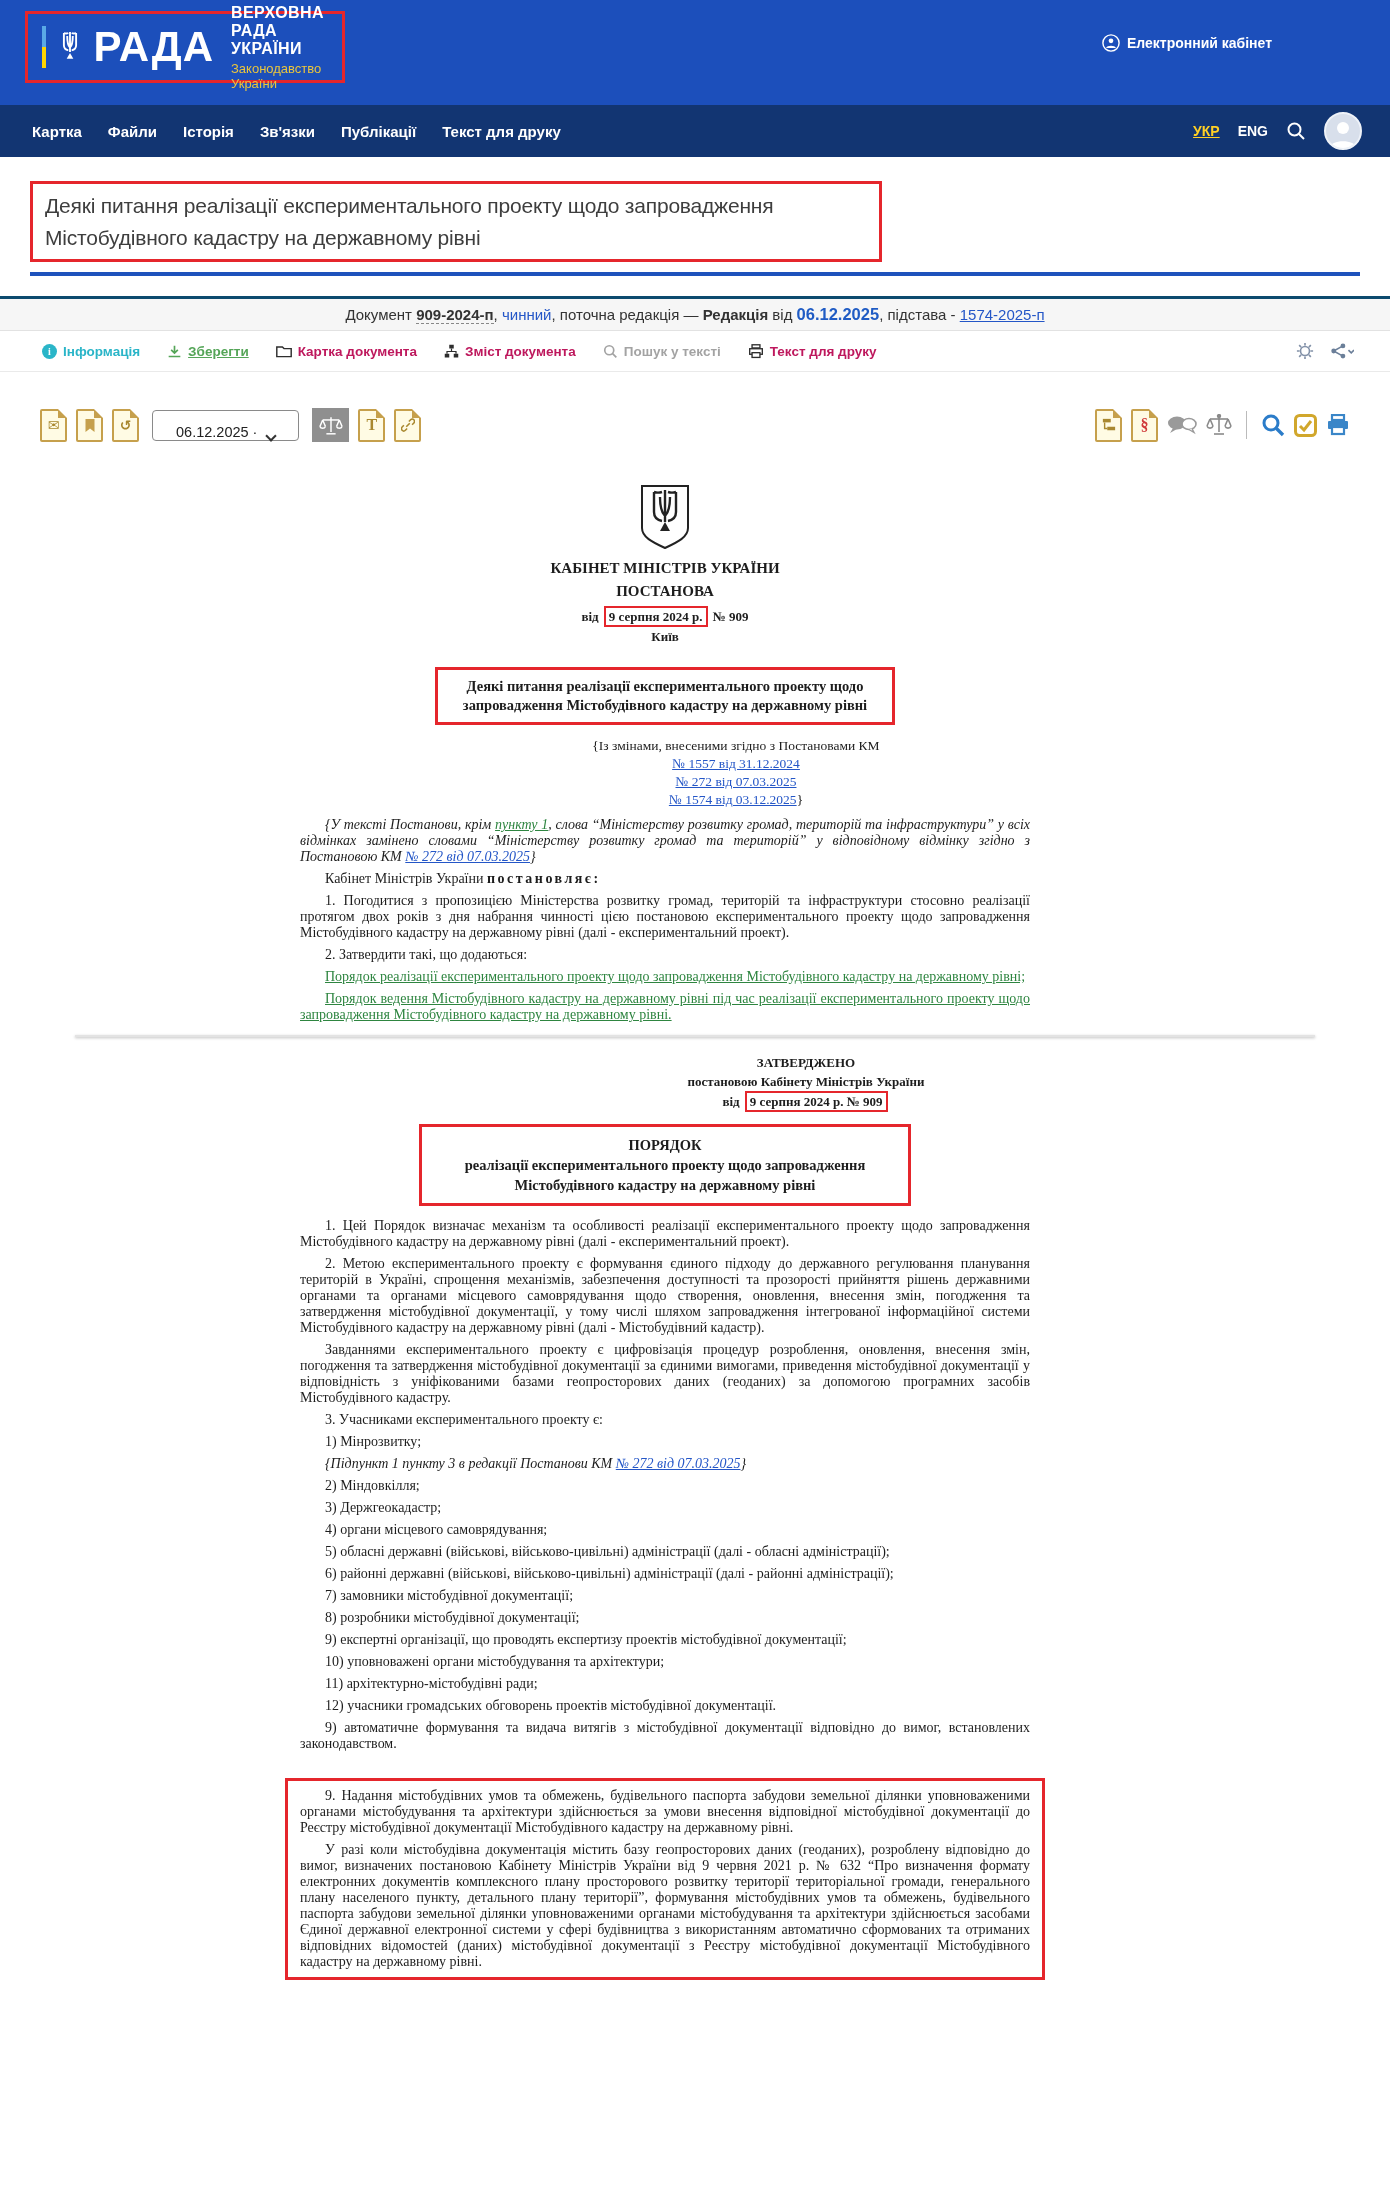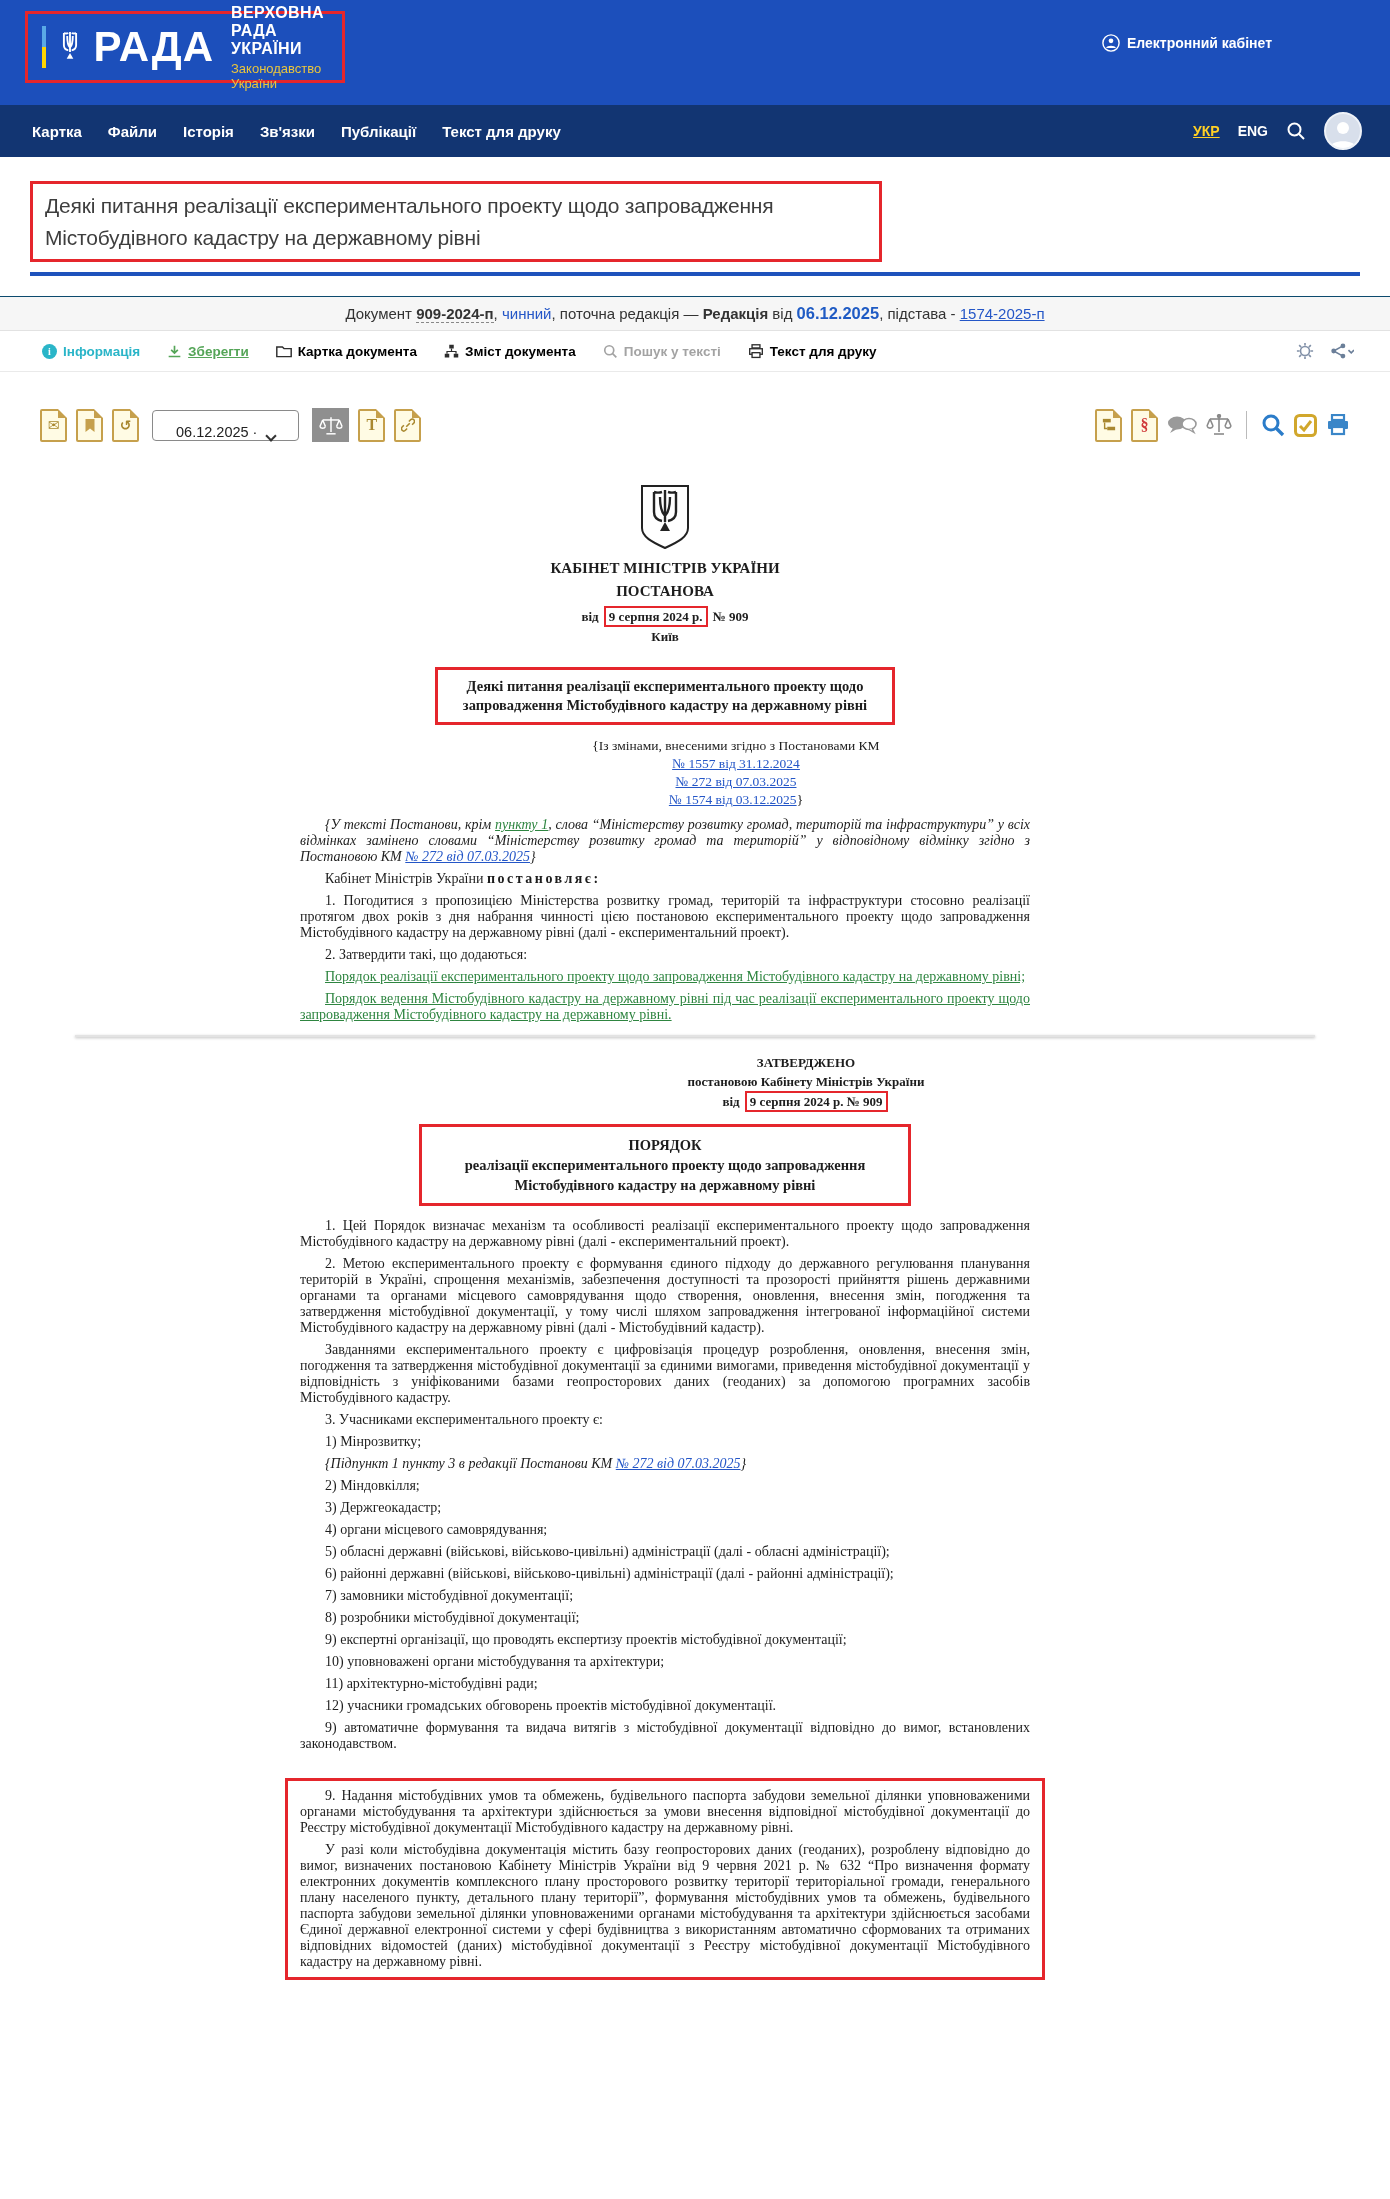--- a/index.html
+++ b/index.html
@@ -27,34 +27,34 @@
   .lang-eng{color:#fff;font-weight:bold;font-size:14px;}
   .avatar{width:38px;height:38px;border-radius:50%;background:#d8dfeb;display:flex;align-items:flex-end;justify-content:center;overflow:hidden;border:2px solid #eef2f8;}
 
   
   .title-wrap{margin:24px 30px 0;}
   .title-red{border:3px solid #e5262c;padding:6px 12px;width:852px;}
   h1{margin:0;font-size:21px;font-weight:400;color:#3e3e3e;line-height:1.5;letter-spacing:-.2px;}
   .divider{height:4px;background:#1e52bc;margin:10px 30px 0;}
 
   
-  .docbar{margin-top:20px;background:#f6f6f6;border-top:1px solid #0c4a6e;border-bottom:1px solid #e2e2e2;height:35px;display:flex;align-items:center;justify-content:center;font-size:15px;color:#333;}
+  .docbar{margin-top:20px;background:#f6f6f6;border-top:3px solid #0c4a6e;border-bottom:1px solid #e2e2e2;height:35px;display:flex;align-items:center;justify-content:center;font-size:15px;color:#333;}
   .docbar span{white-space:pre;}
   .doc-num{font-weight:bold;border-bottom:1px dashed #888;}
   .status-link{color:#2456c7;}
   .bold{font-weight:bold;}
   .rev-date{color:#1f5bc4;font-weight:bold;font-size:16.5px;}
   .basis-link{color:#2456c7;text-decoration:underline;}
 
   
   .toolbar1{height:41px;display:flex;align-items:center;padding:0 42px;border-bottom:1px solid #eaeaea;gap:27px;font-size:13.5px;position:relative;}
   .t1{display:flex;align-items:center;gap:6px;cursor:pointer;font-weight:bold;}
   .t1.teal{color:#2ab5c8;}
   .t1.green{color:#55a558;}
-  .t1.dark{color:#000000;}
+  .t1.dark{color:#be185d;}
   .t1.gray{color:#a3a3a3;}
   .info-circle{width:15px;height:15px;border-radius:50%;background:#2ab5c8;color:#fff;font-size:10px;font-weight:bold;display:flex;align-items:center;justify-content:center;font-family:"Liberation Serif",serif;}
   .t1-right{position:absolute;right:36px;display:flex;gap:16px;align-items:center;}
 
   
   .toolbar2{margin-top:30px;height:46px;display:flex;align-items:center;padding:0 40px;justify-content:space-between;}
   .t2-left,.t2-right{display:flex;align-items:center;gap:9px;}
   .gicon{width:27px;height:33px;background:#fffbe4;border:2px solid #c6a04c;border-radius:2px;position:relative;display:flex;align-items:center;justify-content:center;cursor:pointer;}
   .gicon::after{content:"";position:absolute;top:-2px;right:-2px;border-style:solid;border-width:0 9px 9px 0;border-color:#fff #fff #c6a04c #c6a04c;}
   .gicon .g{color:#a9882f;font-size:14px;font-weight:bold;font-family:"DejaVu Sans",sans-serif;line-height:1;}

